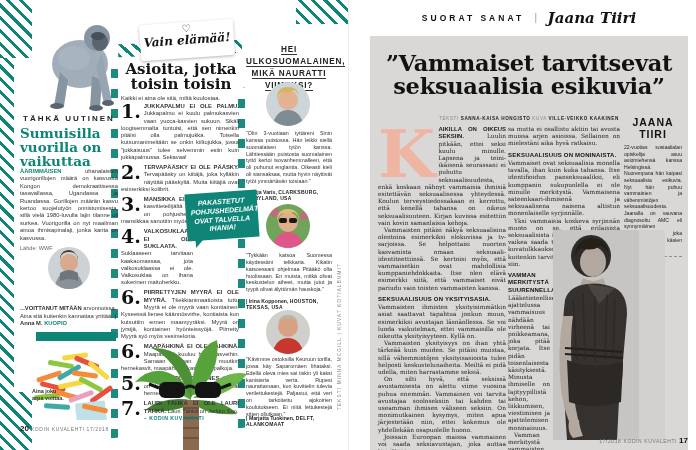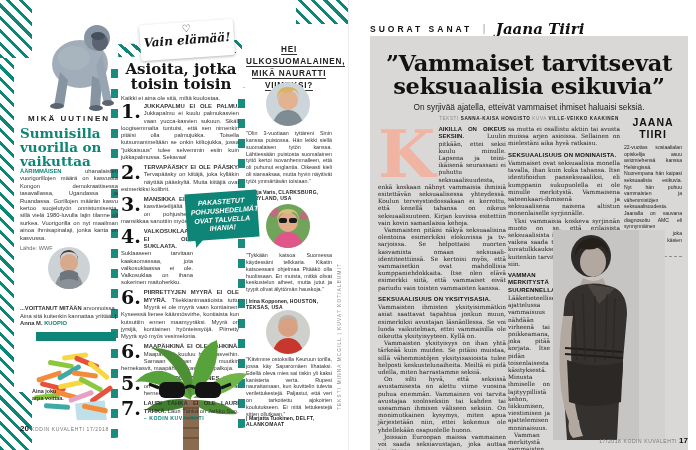--- a/index.html
+++ b/index.html
@@ -53,21 +53,21 @@
   .expat{left:246px;width:86px;}
   .expat-title{font-size:8.2px;letter-spacing:.8px;font-weight:bold;text-align:center;line-height:1.45;color:#222;}
   .expat-title span{border-bottom:1px solid #333;}
   .quote{font-size:5.4px;line-height:1.27;color:#333;text-align:justify;}
   .attrib{font-size:5px;color:#222;margin-top:1px;}
   .attrib b{font-size:5.2px;}
   .attrib .loc{font-weight:bold;letter-spacing:.3px;}
   .vcredit{left:337px;top:250px;height:160px;writing-mode:vertical-rl;transform:rotate(180deg);
            font-size:4.6px;letter-spacing:1.2px;color:#888;}
   
-  .rp-header{left:370px;top:19px;width:318px;}
+  .rp-header{left:370px;top:8px;width:318px;text-align:center;}
   .rp-kicker{font-size:8.5px;letter-spacing:3px;font-weight:bold;color:#111;vertical-align:middle;}
   .rp-div{color:#999;font-size:10px;margin:0 6px;vertical-align:middle;}
   .rp-columnist{font-family:"DejaVu Serif",serif;font-style:italic;font-weight:bold;font-size:15px;
                 color:#111;vertical-align:middle;}
   .graybox{left:370px;top:36px;width:318px;height:440px;background:#d9d8d6;}
   .rp-title{position:absolute;left:10px;top:16px;width:298px;text-align:center;
             font-family:"DejaVu Serif",serif;font-weight:bold;font-size:22.5px;line-height:1.02;
             letter-spacing:-.3px;color:#121212;}
   .rp-sub{position:absolute;left:20px;top:66px;width:278px;text-align:center;font-size:8.3px;color:#222;}
   .rp-byline{position:absolute;left:10px;top:80px;width:298px;text-align:center;font-size:4.6px;
@@ -116,21 +116,21 @@
       <path d="M20,58 L14,92 L24,92 L28,66 Z" fill="#8795a3"></path>
       <path d="M52,62 L50,94 L60,94 L62,66 Z" fill="#8795a3"></path>
       <path d="M62,40 L72,88 L64,90 L56,52 Z" fill="#97a5b2"></path>
       <ellipse cx="34" cy="44" rx="16" ry="12" fill="#aab6c1" opacity="0.8"></ellipse>
       <ellipse cx="17" cy="92" rx="7" ry="3" fill="#5a6470"></ellipse>
       <ellipse cx="56" cy="94" rx="7" ry="3" fill="#5a6470"></ellipse>
       <ellipse cx="68" cy="89" rx="6" ry="3" fill="#5a6470"></ellipse>
     </svg>
   </div>
 
-  <div class="abs goodnews-col kicker" style="top:114px;">MIKÄ UUTINEN</div>
+  <div class="abs goodnews-col kicker" style="top:114px;">TÄHKÄ UUTINEN</div>
   <div class="abs goodnews-col gn-title" style="top:126px;">Sumuisilla vuorilla on vaikuttaa</div>
   <div class="abs goodnews-col smallbody" style="top:168px;">
     <span class="lead-caps">ÄÄRIMMÄISEN</span>
     <span>uhanalaisten vuorigorillojen määrä on kasvussa Kongon demokraattisessa tasavallassa, Ugandassa ja Ruandassa. Gorillojen määrän kasvu kertoo suojelutyön onnistumisesta, sillä vielä 1980-luvulla lajin tilanne oli surkea. Vuorigorilla on nyt maailman ainoa ihmisapinalaji, jonka kanta on kasvussa.</span>
     <div class="source">Lähde: WWF</div>
   </div>
 
   <div class="abs avatar" style="left:48px;top:247px;width:42px;height:42px;">
     <svg width="42" height="42" viewBox="0 0 42 42">
       <rect width="42" height="42" fill="#cdd2d6"></rect>
@@ -308,21 +308,20 @@
   <div class="abs vcredit">TEKSTI MINNA MCGILL  |  KUVAT KOTIALBUMIT</div>
 
   <div class="abs rp-header">
     <span class="rp-kicker">SUORAT SANAT</span>
     <span class="rp-div">|</span>
     <span class="rp-columnist">Jaana Tiiri</span>
   </div>
 
   <div class="abs graybox">
     <div class="rp-title">”Vammaiset tarvitsevat seksuaalisia esikuvia”</div>
-    <div class="rp-sub">On syrjivää ajatella, etteivät vammaiset ihmiset haluaisi seksiä.</div>
     <div class="rp-byline">
       <span>TEKSTI</span>
       <b>SANNA-KAISA HONGISTO</b>
       <span>KUVA</span>
       <b>VILLE-VEIKKO KAAKINEN</b>
     </div>
 
     <div class="acol col1">
       <div>
         <span class="dropcap">K</span><b class="firstlead">AIKILLA ON OIKEUS SEKSIIN.</b>

